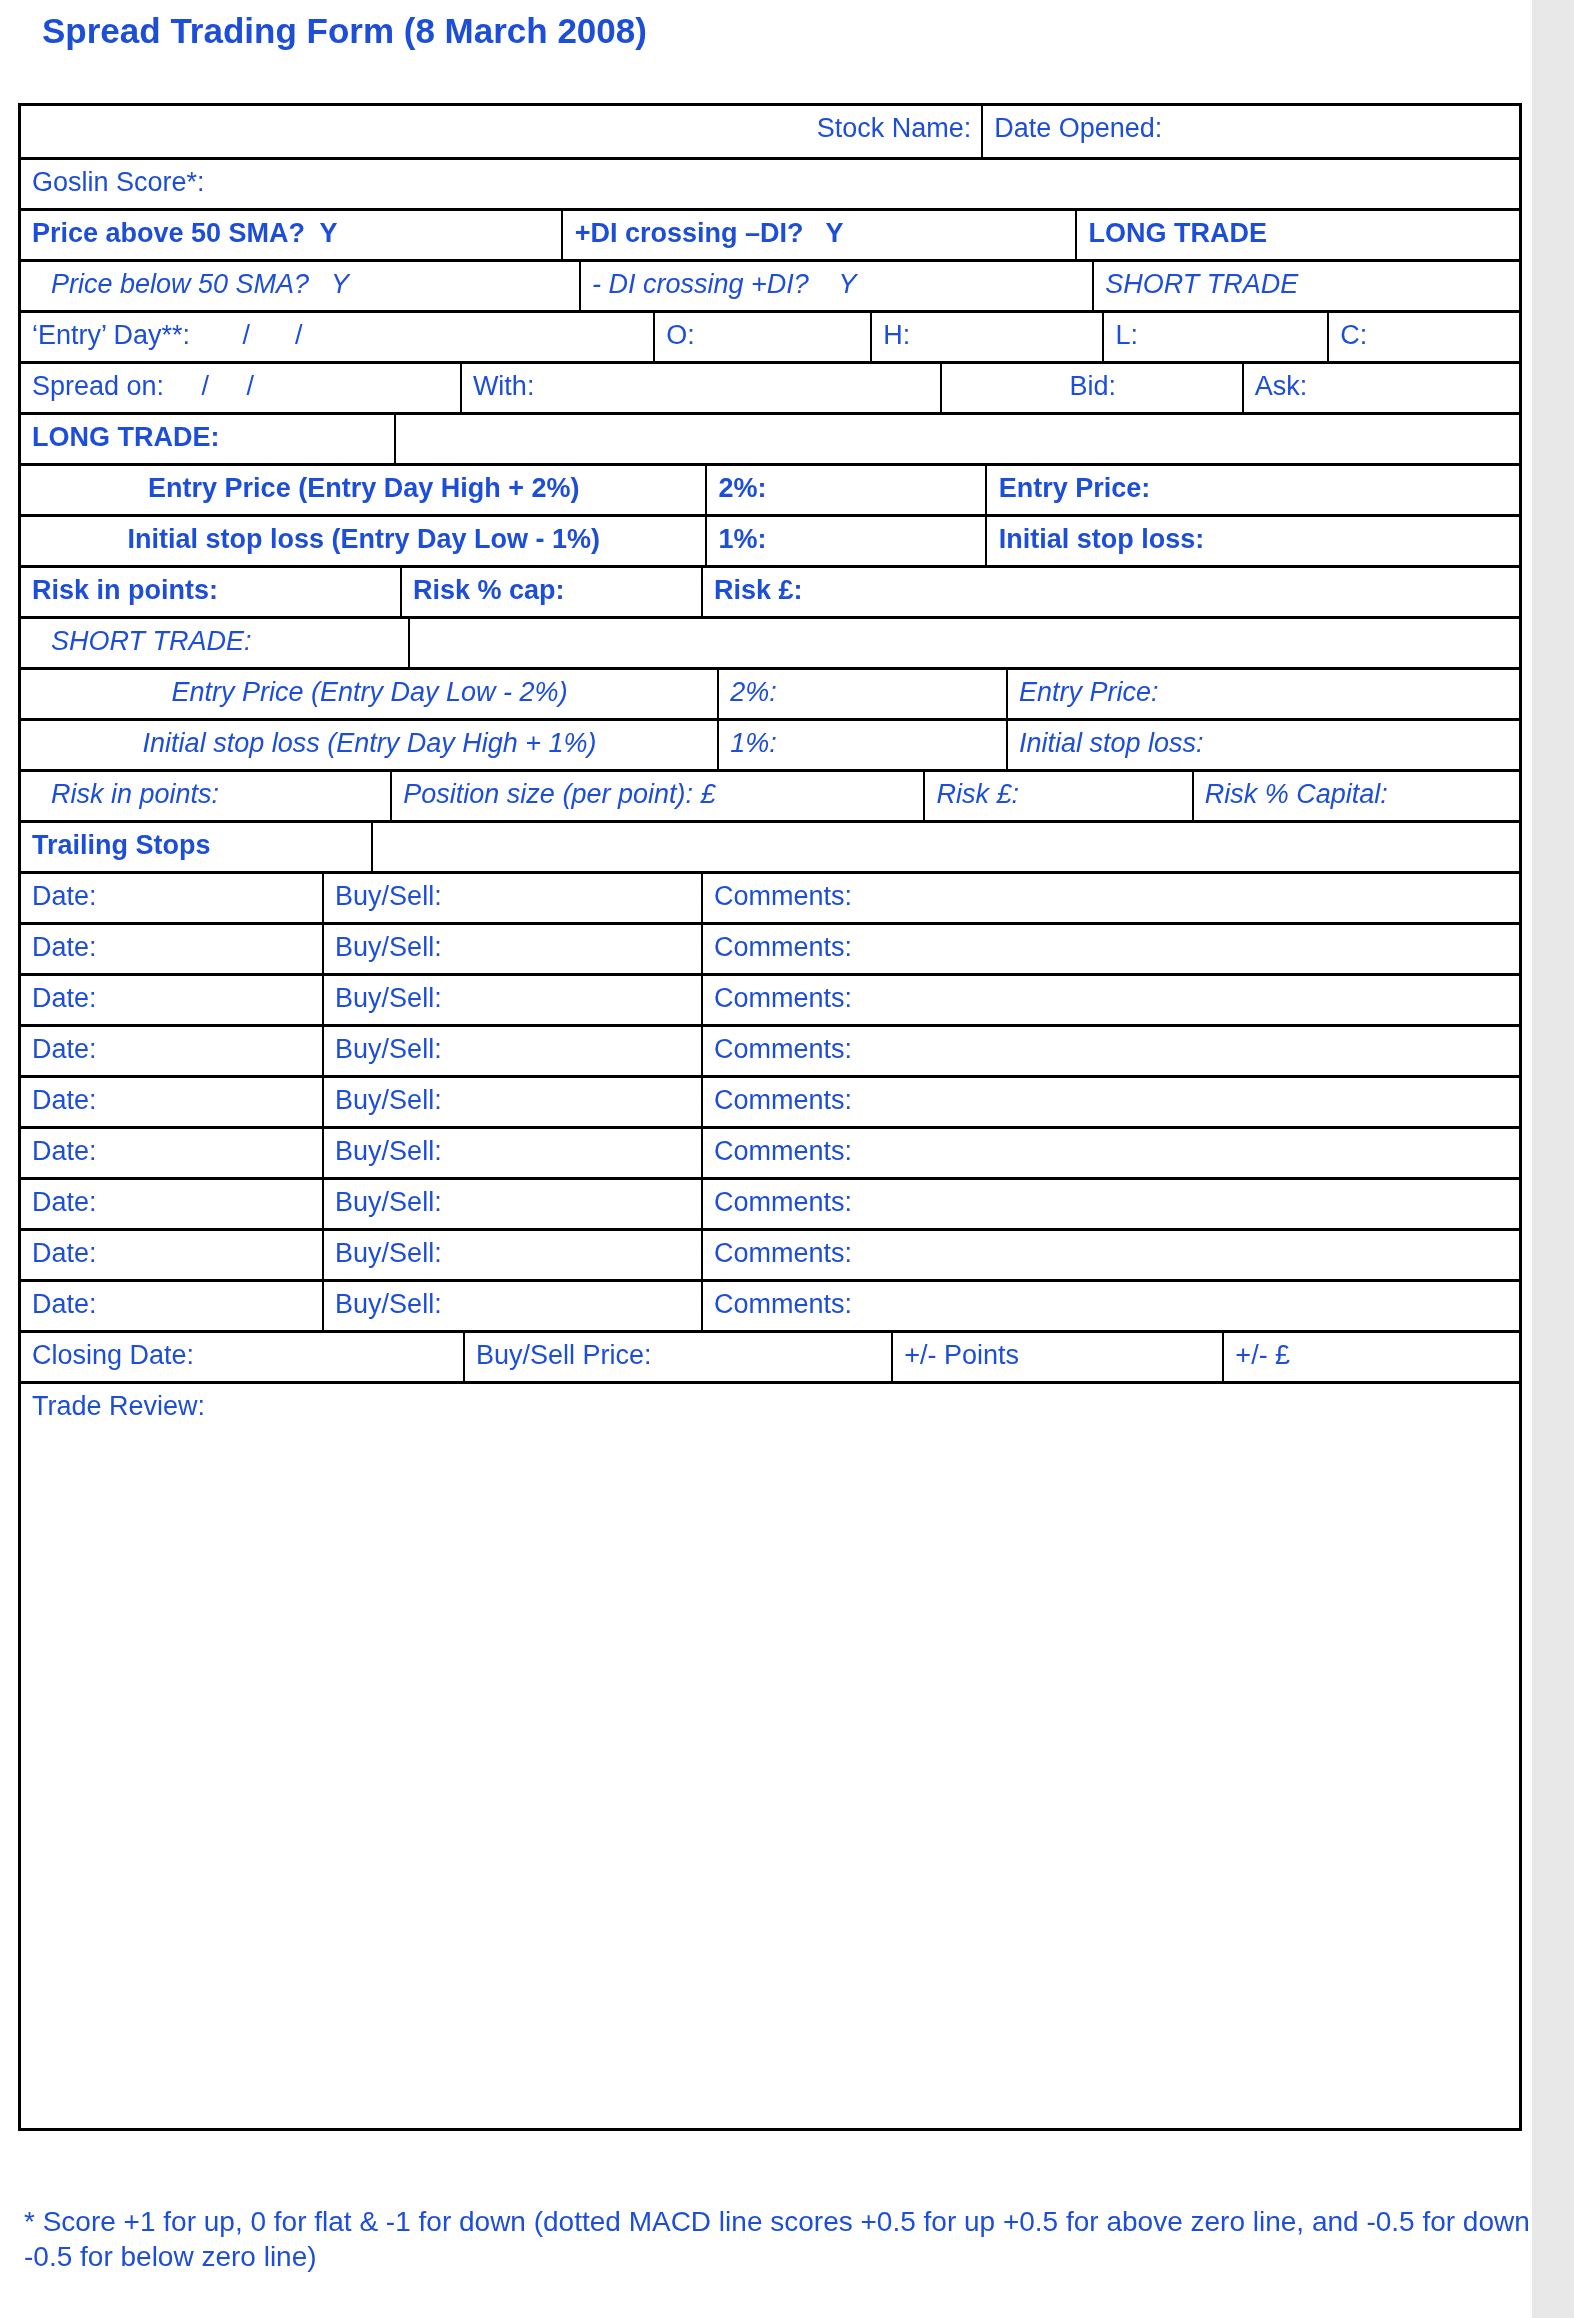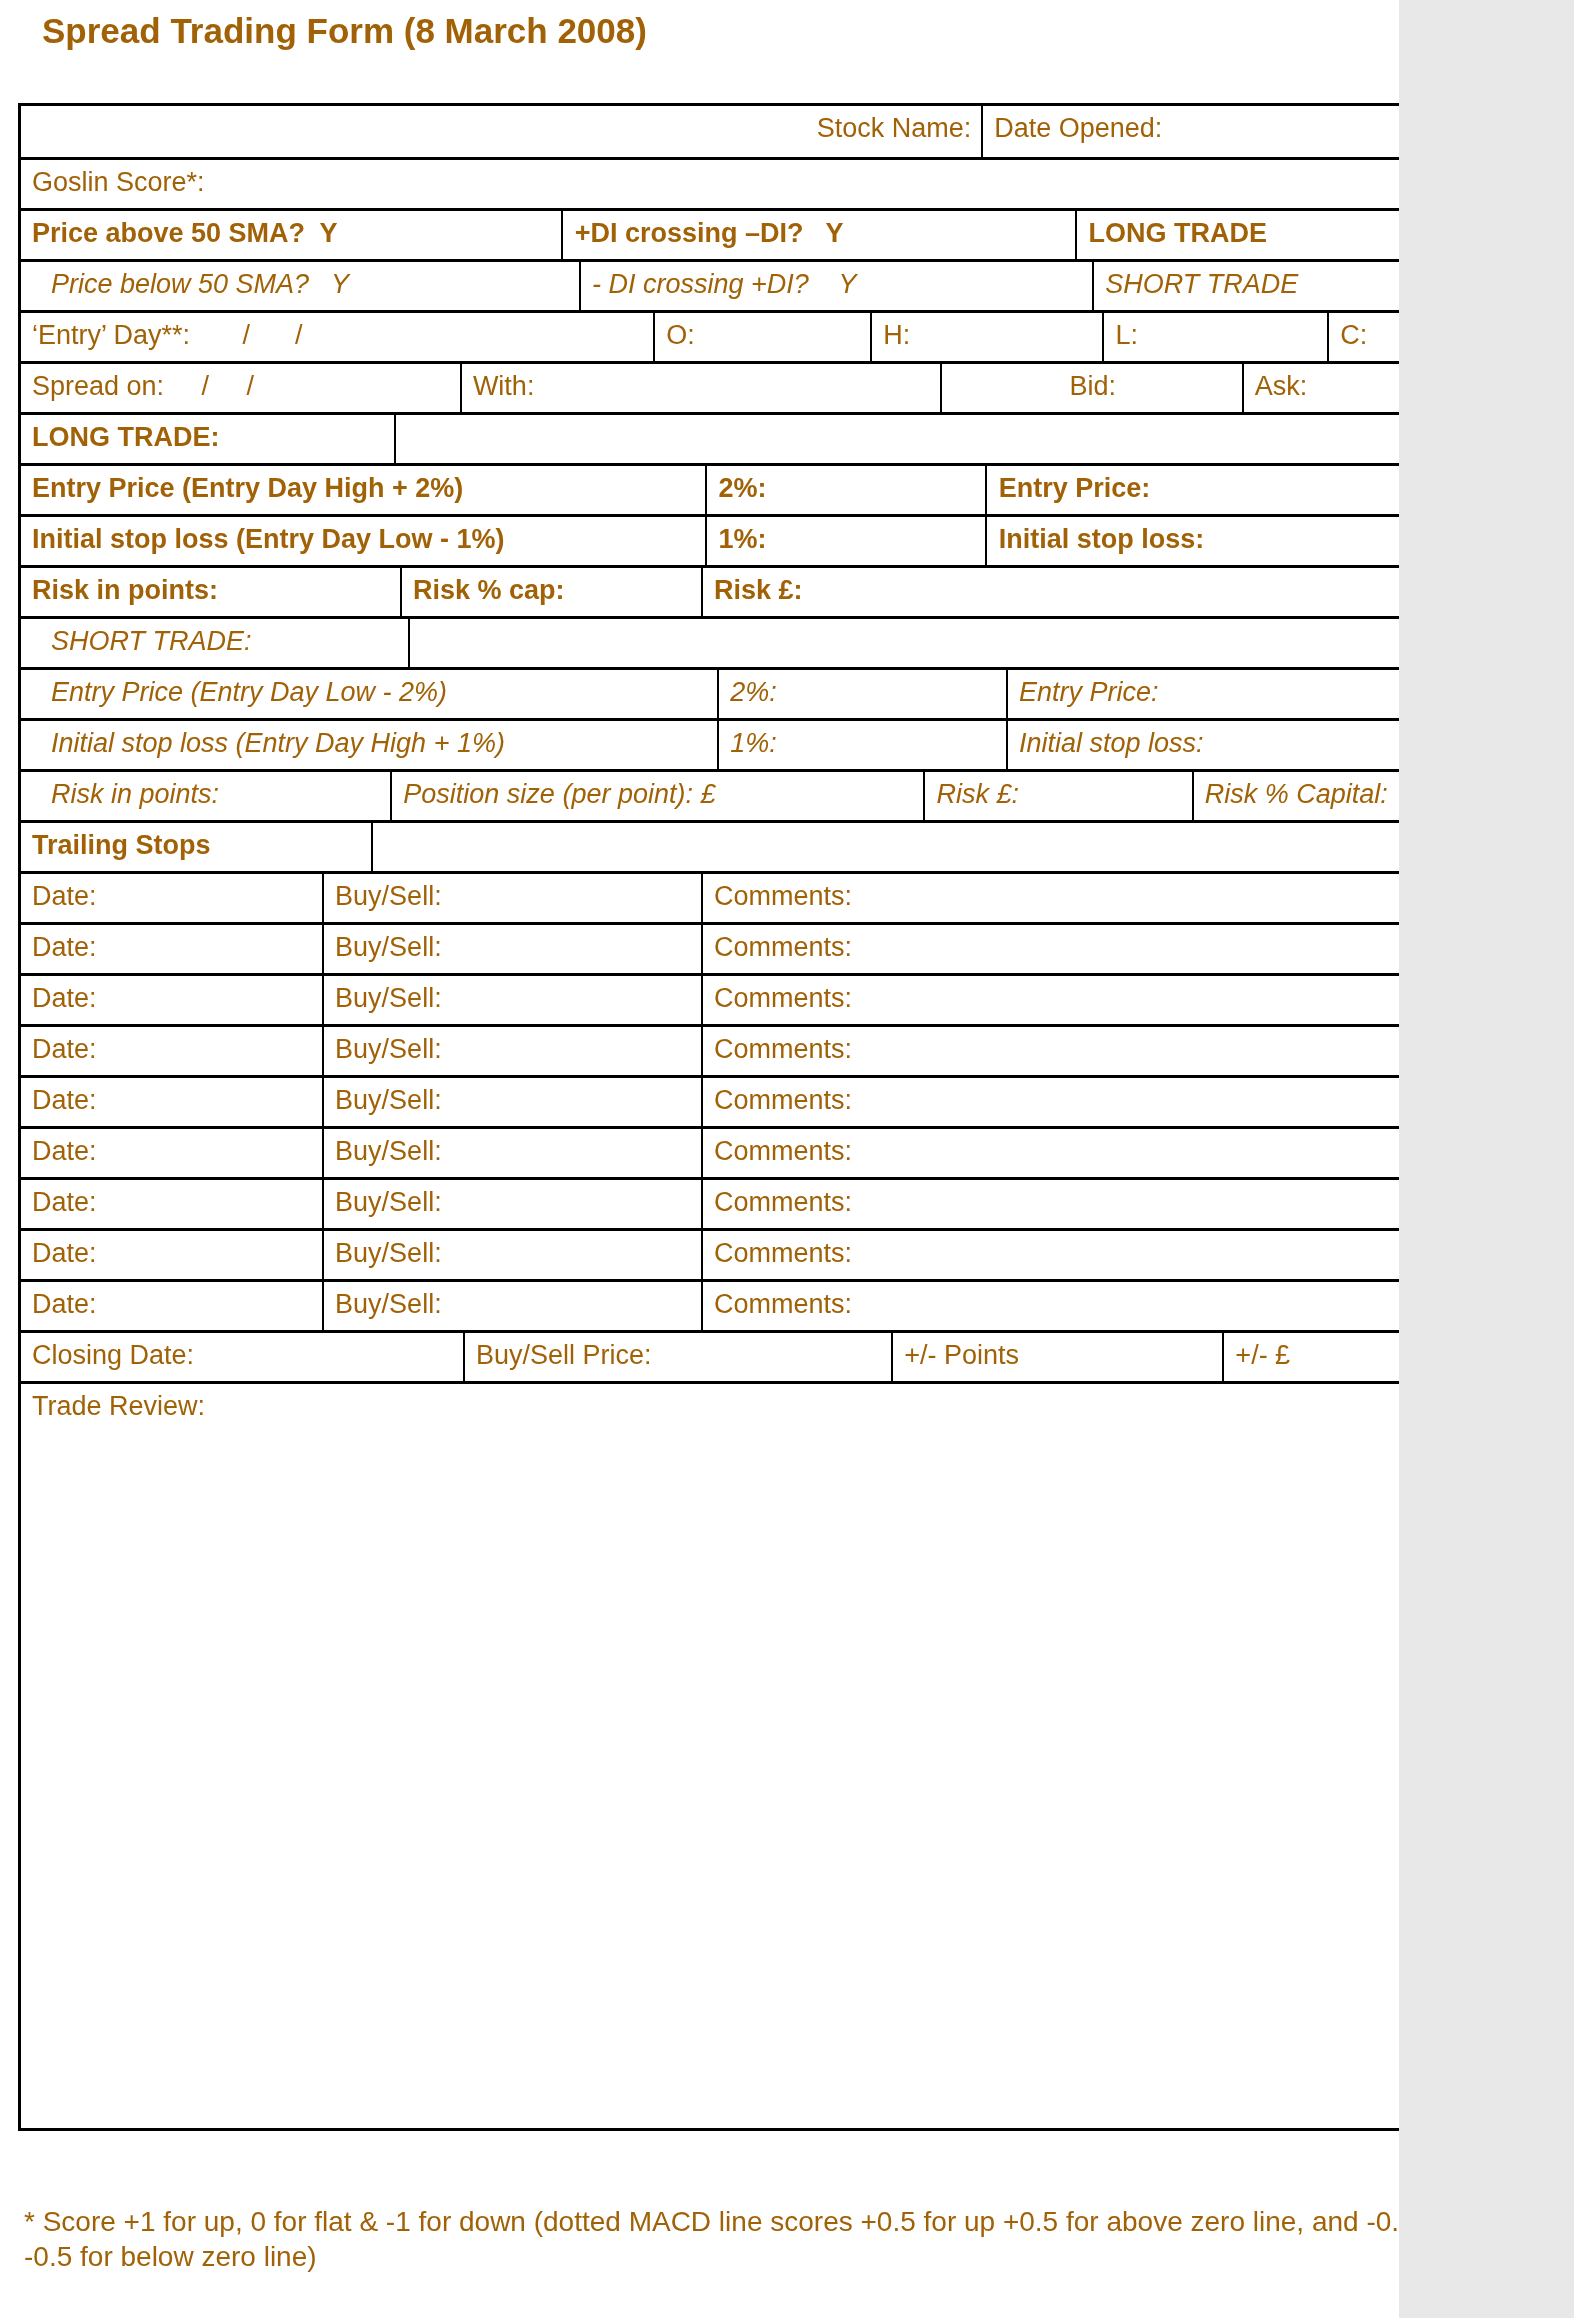--- a/index.html
+++ b/index.html
@@ -1,20 +1,20 @@
 <!DOCTYPE html>
 <html style="font-size:13px"><head>
 <meta charset="utf-8">
 <style>
   html,body{margin:0;padding:0;background:#e8e8e8;}
   .sheet{
     position:relative;
-    width:1399px;height:2319px;
+    width:1532px;height:2319px;
     background:#ffffff;
-    color:#a16207;
+    color:#1d4ed8;
     font-family:"Liberation Sans","DejaVu Sans",sans-serif;
     overflow:hidden;
   }
   .title{
     position:absolute;left:42px;top:11.3px;
     font-size:35px;font-weight:bold;letter-spacing:0px;
     white-space:pre-wrap;
   }
   .tbl{
     position:absolute;left:17.7px;top:103px;width:1504px;
@@ -41,21 +41,21 @@
   .b{font-weight:bold;}
   .i{font-style:italic;margin-left:19px;}
   .review-row{height:747px;align-items:flex-start;}
   
   .r1a{width:64.1%;text-align:right;} .r1b{width:35.9%;}
   .r2a{width:100%;}
   .r3a{width:36.1%;} .r3b{width:34.3%;} .r3c{width:29.6%;}
   .r5a{width:42.2%;} .r5b{width:14.5%;} .r5c{width:15.5%;} .r5d{width:15.0%;} .r5e{width:12.8%;}
   .r6a{width:29.3%;} .r6b{width:32.1%;} .r6c{width:20.1%;text-align:center;} .r6d{width:18.5%;}
   .r7a{width:24.9%;} .r7b{width:75.1%;}
-  .r8a{width:45.7%;} .r8b{width:18.7%;} .r8c{width:35.6%;}
+  .r8a{width:45.7%;text-align:center;} .r8b{width:18.7%;} .r8c{width:35.6%;}
   .r10a{width:25.3%;} .r10b{width:20.1%;} .r10c{width:34.9%;} .r10d{width:19.7%;}
   .r14a{width:23.3%;} .r14b{width:36.2%;} .r14c{width:17.5%;} .r14d{width:23.0%;}
   .r15a{width:23.4%;} .r15b{width:76.6%;}
   .tsa{width:20.1%;} .tsb{width:25.3%;} .tsc{width:54.6%;}
   .cla{width:29.5%;} .clb{width:28.6%;} .clc{width:22.1%;} .cld{width:19.8%;}
   .footnotes{
     position:absolute;left:24px;top:2132px;width:1530px;
     font-size:28px;line-height:1.28;
     white-space:pre-wrap;
   }

